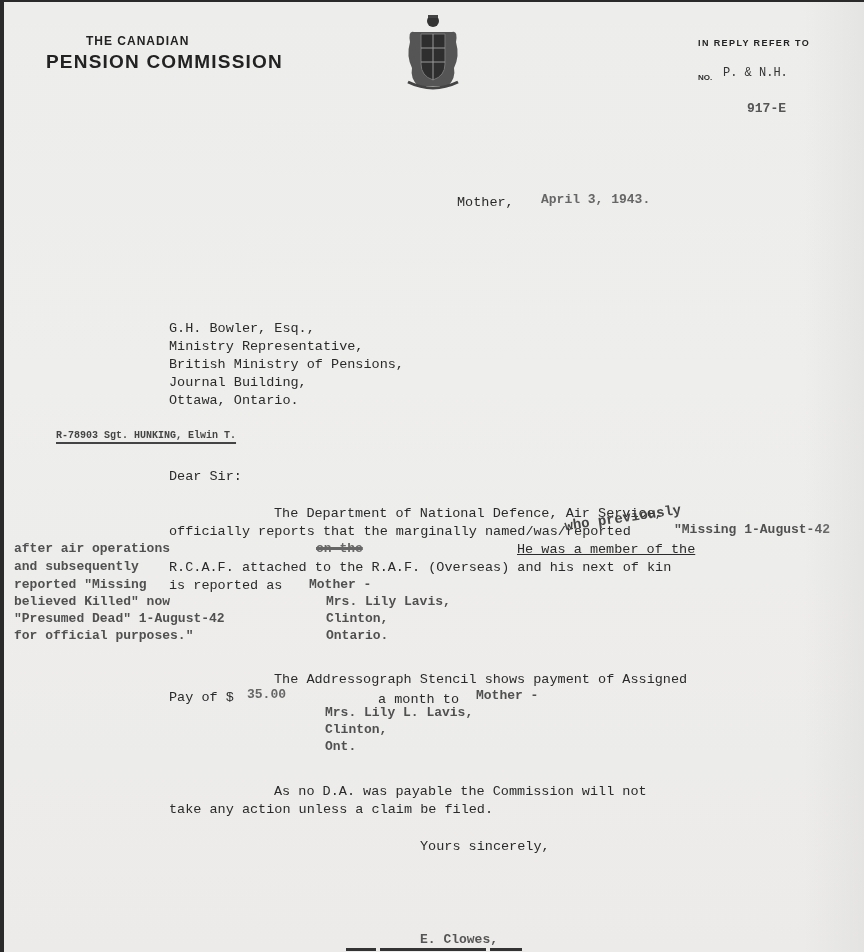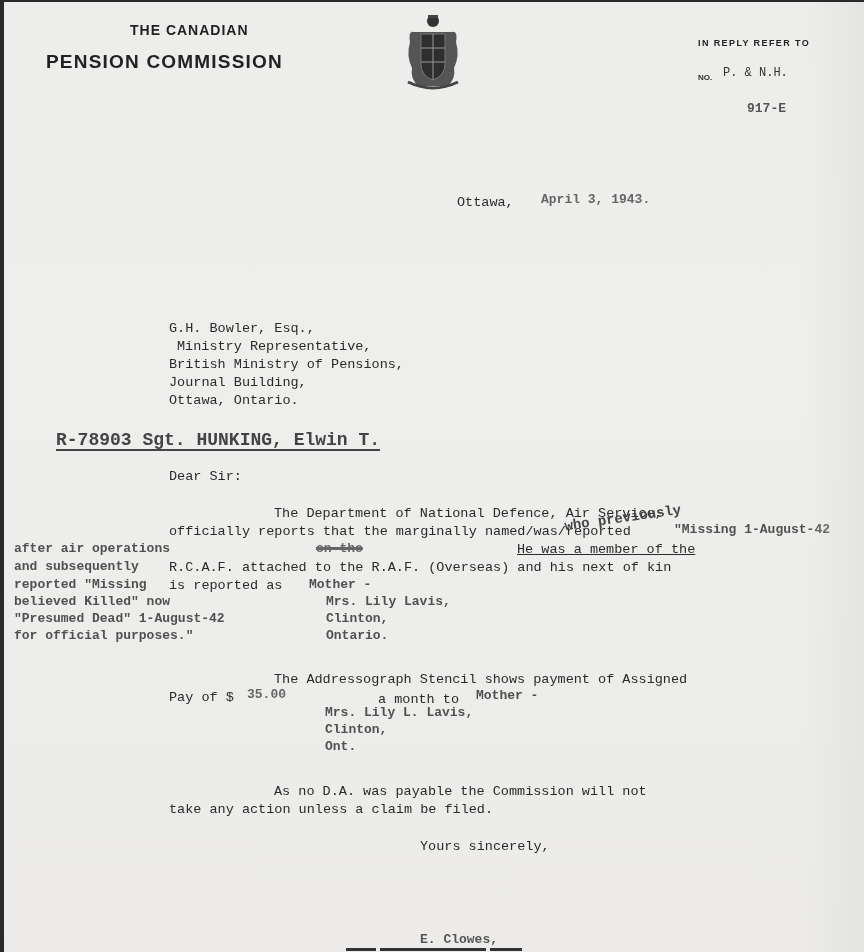--- a/index.html
+++ b/index.html
@@ -17,21 +17,21 @@
   .page::after {
     content: ""; position: absolute; right: 0; top: 0; width: 60px; height: 100%;
     background: linear-gradient(90deg, rgba(255,255,255,0) 0%, rgba(220,220,218,0.5) 100%);
     pointer-events: none;
   }
   .abs { position: absolute; white-space: pre; }
   .letterhead {
     font-family: "Liberation Sans", "DejaVu Sans", sans-serif;
     font-weight: bold; color: #222; letter-spacing: 1px;
   }
-  .lh1 { left: 82px; top: 20px; font-size: 14px; margin-left: 44px; }
+  .lh1 { left: 82px; top: 32px; font-size: 12px; }
   .lh2 { left: 42px; top: 49px; font-size: 19px; letter-spacing: 1.2px; }
   .reply { left: 694px; top: 36px; font-size: 9px; letter-spacing: 1.4px; }
   .no-label { left: 694px; top: 71px; font-size: 8px; font-family: "Liberation Sans", sans-serif; font-weight: bold; }
   .no-value { left: 719px; top: 64px; font-size: 12px; font-family: "Liberation Mono", monospace; color:#333;text-align:right; }
   .file-no { left: 743px; top: 99px; font-size: 13px; font-weight: bold; color: #555; }
   .crest {
     position: absolute; left: 400px; top: 10px; width: 58px; height: 80px;
   }
   .type { font-size: 13.5px; line-height: 18px; color: #2a2a2a; }
   .stamp { font-weight: bold; color: #505050; font-size: 13px; }
@@ -59,30 +59,30 @@
     <line x1="17" y1="36" x2="41" y2="36" stroke="#999" stroke-width="1"></line>
     <line x1="17" y1="50" x2="41" y2="50" stroke="#999" stroke-width="1"></line>
     <path d="M4 70 Q29 82 54 70" stroke="#444" stroke-width="3" fill="none"></path>
   </svg>
 
   <div class="abs letterhead reply">IN REPLY REFER TO</div>
   <div class="abs no-label">NO.</div>
   <div class="abs no-value">P. &amp; N.H.</div>
   <div class="abs file-no">917-E</div>
 
-  <div class="abs type" style="left:453px; top:192px;">Ottawa,</div>
+  <div class="abs type" style="left:453px; top:192px;">Mother,</div>
   <div class="abs stamp" style="left:537px; top:190px; color:#666;">April 3, 1943.</div>
 
   <div class="abs type" style="left:165px; top:318px;">G.H. Bowler, Esq.,</div>
-  <div class="abs type" style="left:165px; top:336px;margin-left:8px;">Ministry Representative,</div>
+  <div class="abs type" style="left:165px; top:336px;">Ministry Representative,</div>
   <div class="abs type" style="left:165px; top:354px;">British Ministry of Pensions,</div>
   <div class="abs type" style="left:165px; top:372px;">Journal Building,</div>
   <div class="abs type" style="left:165px; top:390px;">Ottawa, Ontario.</div>
 
-  <div class="abs underline-heavy" style="left:52px; top:428px; font-size:18px;">R-78903 Sgt. HUNKING, Elwin T.</div>
+  <div class="abs underline-heavy" style="left:52px; top:428px; font-size:10px;">R-78903 Sgt. HUNKING, Elwin T.</div>
 
   <div class="abs type" style="left:165px; top:466px;">Dear Sir:</div>
 
   <div class="abs type" style="left:270px; top:503px;">The Department of National Defence, Air Service,</div>
   <div class="abs type" style="left:165px; top:521px;">officially reports that the marginally named/was/reported</div>
   <div class="overstrike" style="left:560px; top:508px;">who previously</div>
   <div class="abs stamp" style="left:670px; top:520px;">"Missing 1-August-42</div>
 
   <div class="abs stamp" style="left:312px; top:539px; text-decoration: line-through; text-decoration-thickness:3px; color:#666;">on the</div>
   <div class="abs type" style="left:513px; top:539px;text-decoration:underline;">He was a member of the</div>

